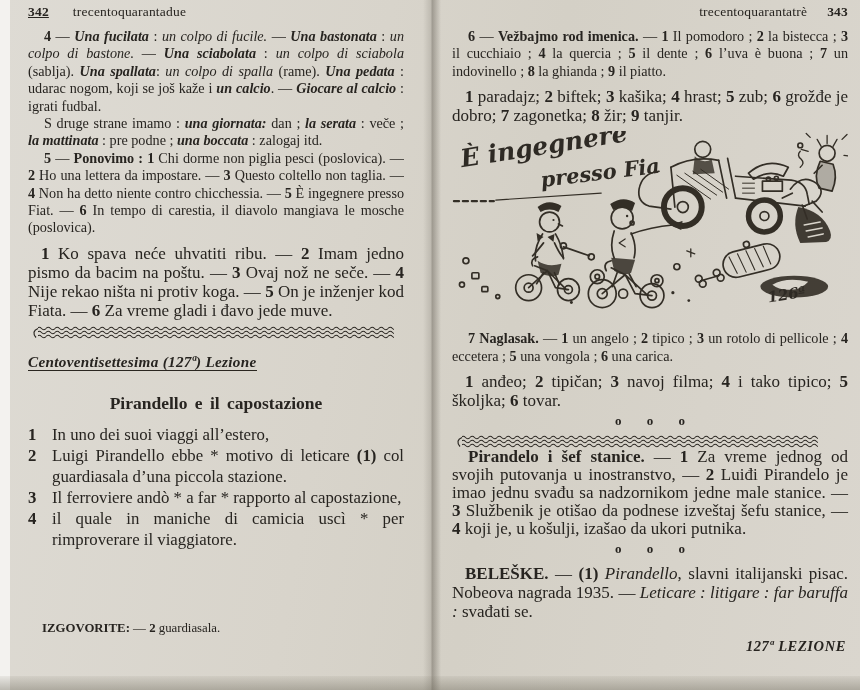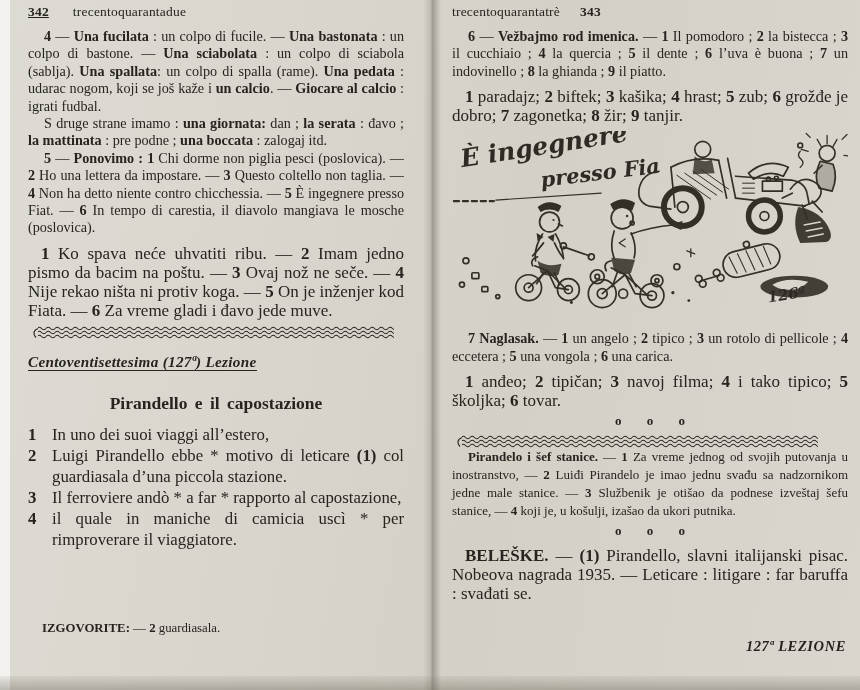--- a/index.html
+++ b/index.html
@@ -14,44 +14,44 @@
     background:linear-gradient(to bottom,rgba(135,130,115,.10),rgba(110,106,92,.42));}
   .gutter{position:absolute;left:423px;top:0;width:18px;height:100%;
     background:linear-gradient(to right,rgba(0,0,0,0) 0%,rgba(70,64,54,.16) 42%,rgba(70,64,54,.38) 52%,rgba(0,0,0,0) 100%);}
   .page{position:absolute;top:0;height:676px;}
   .page.left{left:28px;width:376px;}
   .page.right{left:452px;width:396px;}
 
   .pg-head{margin-top:4px;font-size:13.5px;letter-spacing:.2px;}
   .pg-head .pnum{font-weight:bold;}
   .pg-head.lefthead .pnum{margin-right:24px;text-decoration:underline;}
-  .pg-head.righthead{text-align:left;}
+  .pg-head.righthead{text-align:right;}
   .pg-head.righthead .pnum{margin-left:20px;}
 
   .b{font-weight:bold;}
-  .i{}
-  .bi{font-weight:bold;}
+  .i{font-style:italic;}
+  .bi{font-weight:bold;font-style:italic;}
 
   .bodytext{font-size:14.2px;line-height:17.4px;text-align:justify;margin:0;}
   .indent{text-indent:16px;}
   .mt8{margin-top:8px;} .mt5{margin-top:21px;}
   .footnote{font-size:17px;line-height:19px;text-align:justify;text-indent:13px;margin:7px 0 0 0;}
   .divider{margin-top:6px;line-height:0;}
   .lesson-heading{margin-top:14px;font-size:15.2px;}
   .lesson-heading .underline{border-bottom:1.5px solid #2a2620;padding-bottom:0;
     font-weight:bold;font-style:italic;letter-spacing:.3px;}
   .lesson-title{margin-top:22px;text-align:center;font-weight:bold;font-size:17.5px;word-spacing:3px;}
   .sentences{margin-top:10px;font-size:16.8px;line-height:21px;}
   .sentence{display:flex;}
   .sentence .snum{flex:0 0 24px;font-weight:bold;}
   .sentence .stext{flex:1;text-align:justify;}
   .izgovorite{position:absolute;top:621px;left:0;font-size:12.8px;padding-left:14px;}
   .sep{text-align:center;font-weight:bold;font-size:13px;letter-spacing:11px;padding-left:11px;margin-top:3px;}
   .seconda{font-size:13.8px;text-indent:16px;margin-top:3px;}
-  .bodytext2{font-size:13px;line-height:17.9px;text-align:justify;margin:0;}
+  .bodytext2{font-size:17px;line-height:17.9px;text-align:justify;margin:0;}
   .footer-lesson{position:absolute;top:638px;right:2px;font-style:italic;font-weight:bold;
     font-size:14.5px;letter-spacing:.6px;}
   .illus{margin-top:6px;height:178px;line-height:0;}
   .hand{font-family:"DejaVu Serif",serif;font-style:italic;font-weight:bold;}
   .sig{font-family:"DejaVu Serif",serif;font-style:italic;font-weight:bold;}
 </style>
 </head>
 <body>
 
 <div id="screen">
@@ -69,21 +69,21 @@
   <div class="edge-left"></div>
   <div class="gutter"></div>
 
   <div class="page left">
 
     <div class="pg-head lefthead">
       <span class="pnum">342</span><span>trecentoquarantadue</span>
     </div>
 
     <p class="bodytext indent mt8"><span class="b">4</span><span> — </span><span class="bi">Una fucilata</span><span> : </span><span class="i">un colpo di fucile.</span><span> — </span><span class="bi">Una bastonata</span><span> : </span><span class="i">un colpo di bastone.</span><span> — </span><span class="bi">Una sciabolata</span><span> : </span><span class="i">un colpo di sciabola</span><span> (sablja). </span><span class="bi">Una spallata</span><span>: </span><span class="i">un colpo di spalla</span><span> (rame). </span><span class="bi">Una pedata</span><span> : udarac nogom, koji se još kaže i </span><span class="bi">un calcio</span><span>. — </span><span class="bi">Giocare al calcio</span><span> : igrati fudbal.</span></p>
-    <p class="bodytext indent"><span>S druge strane imamo : </span><span class="bi">una giornata:</span><span> dan ; </span><span class="bi">la serata</span><span> : đavo ; </span><span class="bi">la mattinata</span><span> : pre podne ; </span><span class="bi">una boccata</span><span> : zalogaj itd.</span></p>
+    <p class="bodytext indent"><span>S druge strane imamo : </span><span class="bi">una giornata:</span><span> dan ; </span><span class="bi">la serata</span><span> : veče ; </span><span class="bi">la mattinata</span><span> : pre podne ; </span><span class="bi">una boccata</span><span> : zalogaj itd.</span></p>
     <p class="bodytext indent"><span class="b">5</span><span> — </span><span class="b">Ponovimo :</span><span> </span><span class="b">1</span><span> Chi dorme non piglia pesci (poslovica). — </span><span class="b">2</span><span> Ho una lettera da impostare. — </span><span class="b">3</span><span> Questo coltello non taglia. — </span><span class="b">4</span><span> Non ha detto niente contro chicchessia. — </span><span class="b">5</span><span> È ingegnere presso Fiat. — </span><span class="b">6</span><span> In tempo di carestia, il diavolo mangiava le mosche (poslovica).</span></p>
 
     <p class="footnote"><span class="b">1</span><span> Ko spava neće uhvatiti ribu. — </span><span class="b">2</span><span> Imam jedno pismo da bacim na poštu. — </span><span class="b">3</span><span> Ovaj nož ne seče. — </span><span class="b">4</span><span> Nije rekao ništa ni protiv koga. — </span><span class="b">5</span><span> On je inženjer kod Fiata. — </span><span class="b">6</span><span> Za vreme gladi i đavo jede muve.</span></p>
 
     <div class="divider">
       <svg width="372" height="13" viewBox="0 0 372 13">
         <path d="M10 2.5 q-7 3 -2 9" fill="none" stroke="#2b2722" stroke-width="1.2"></path>
         <rect x="10" y="0" width="356" height="13" fill="url(#wv)"></rect>
       </svg>
     </div>

